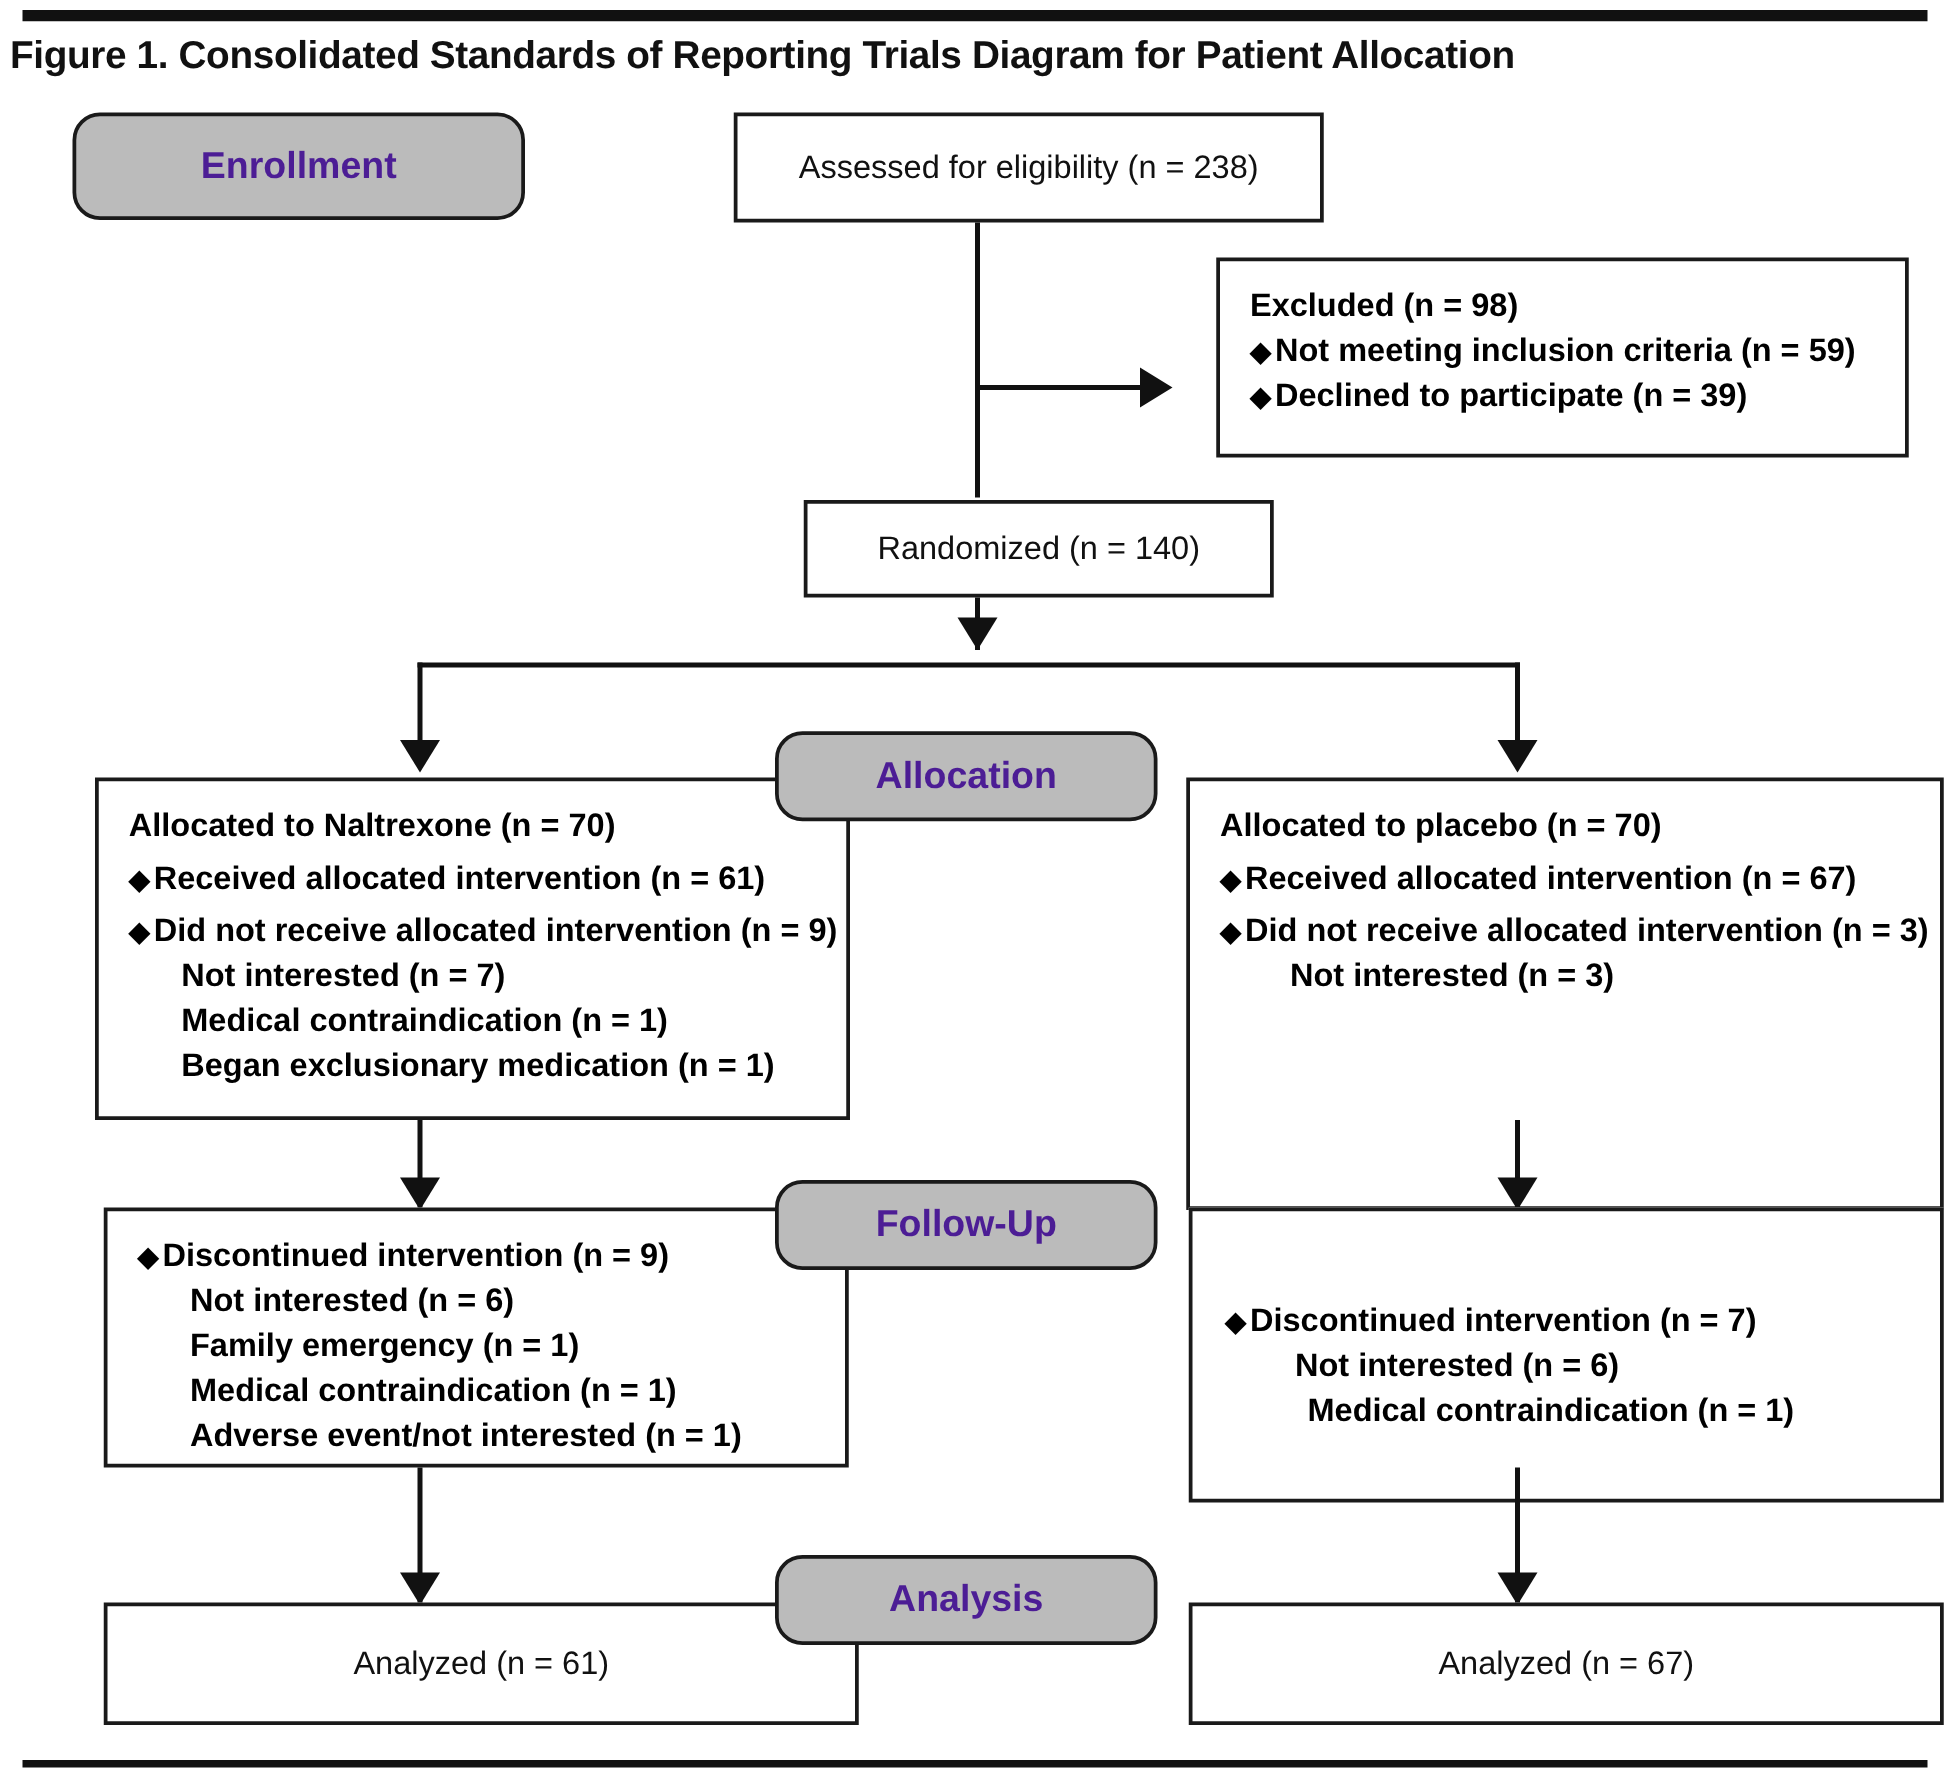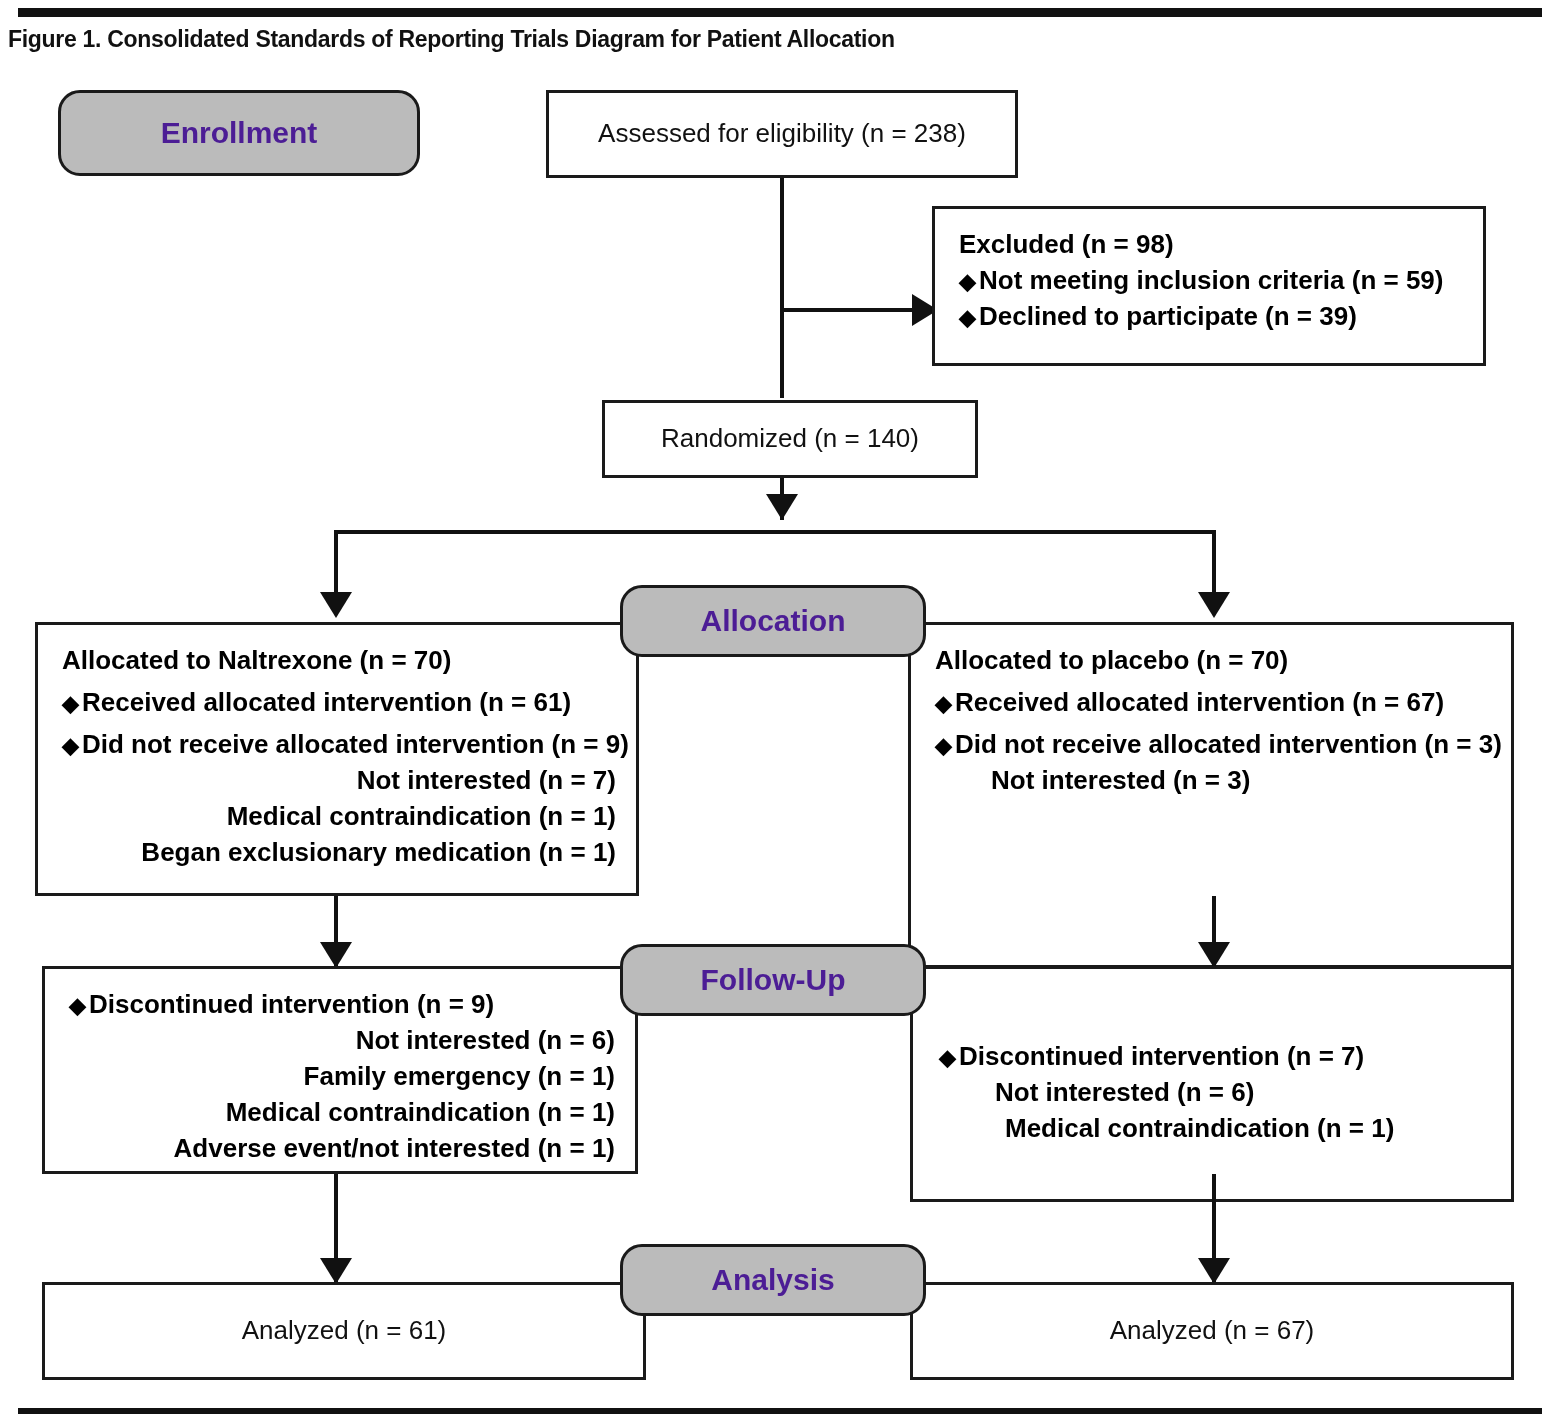--- a/index.html
+++ b/index.html
@@ -36,33 +36,34 @@
     height: 6px;
     background: #111111;
   }
 
   
   .fig-title {
     position: absolute;
     left: 8px;
     top: 26px;
     width: 1400px;
-    font-size: 23px;
+    font-size: 31px;
     font-weight: bold;
     letter-spacing: -0.3px;
     color: #111111;
     white-space: nowrap;
   }
 
   
   .box {
     position: absolute;
     background: #ffffff;
     border: 3px solid #1a1a1a;
     box-sizing: border-box;
+    margin-left: 41px;
   }
   .box-text {
     font-size: 26px;
     line-height: 1.30;
     color: #111111;
     white-space: nowrap;
   }
   .box-center {
     display: flex;
     align-items: center;
@@ -126,21 +127,21 @@
     font-weight: bold;
   }
   .row.tight { margin-bottom: 10px; }
   .row:last-child { margin-bottom: 0; }
   .dia {
     display: inline-block;
     width: 20px;
     font-size: 22px;
     line-height: 1;
   }
-  .indent-1 { padding-left: 42px; text-align: right; }
+  .indent-1 { padding-left: 42px; }
   .indent-2 { padding-left: 56px; }
   .indent-3 { padding-left: 66px; }
 </style>
 </head>
 <body>
 
 <div id="page">
 
   <div class="rule-top"></div>
 

